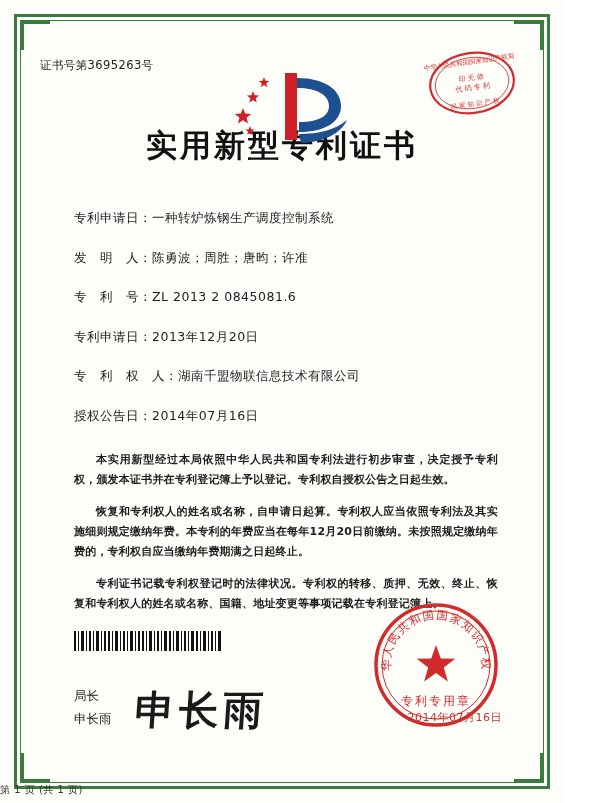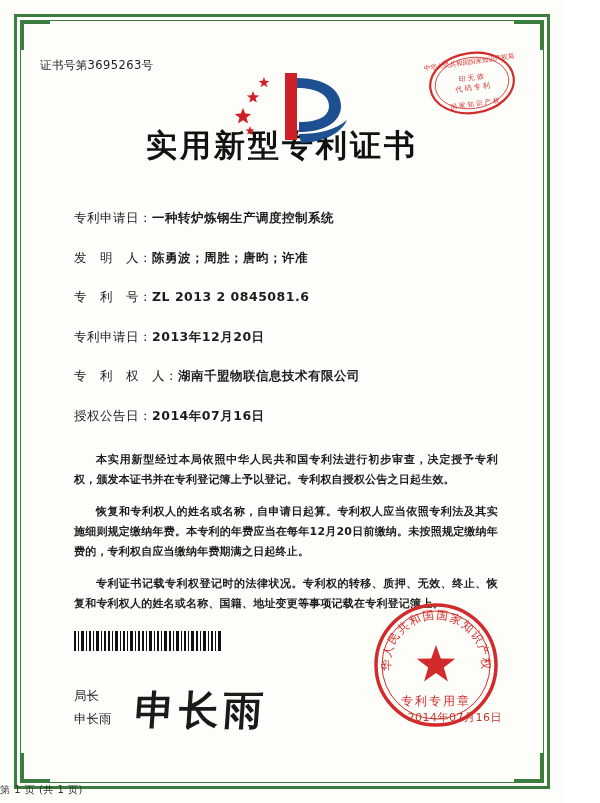--- a/index.html
+++ b/index.html
@@ -106,21 +106,20 @@
     margin-bottom: 22px;
     letter-spacing: 0.5px;
     line-height: 1.4;
   }
   .field-label {
     display: inline-block;
     white-space: pre;
   }
   .field-value {
     display: inline;
-    font-weight: bold;
   }
 
   .paragraphs {
     margin-top: 26px;
     padding-left: 34px;
     padding-right: 26px;
     font-weight: bold;
   }
   .para {
     font-size: 11px;

